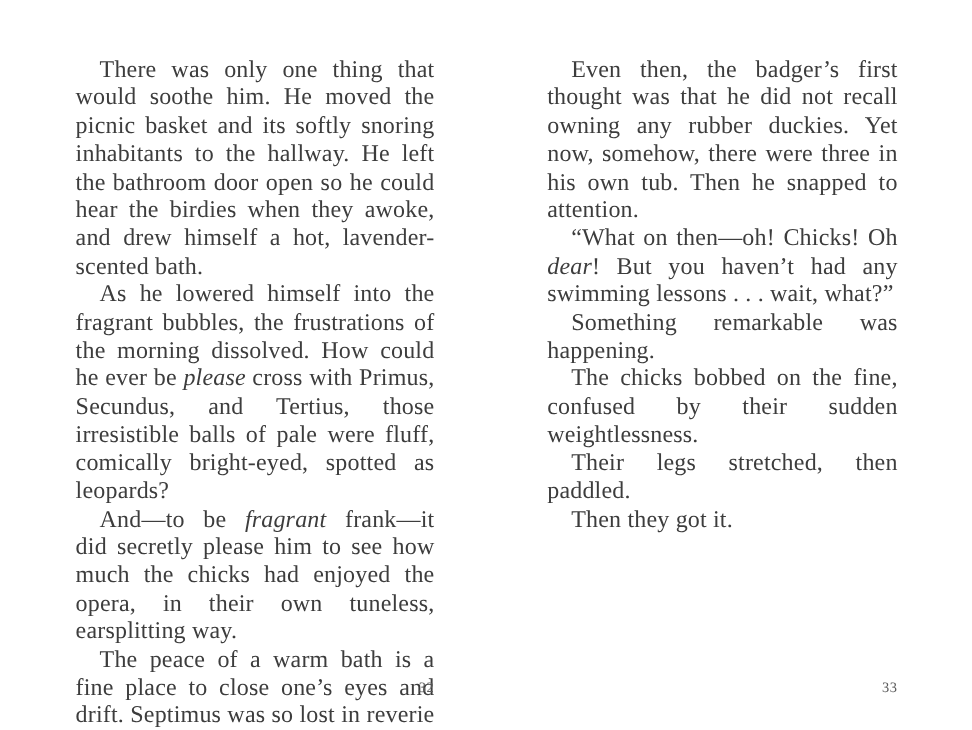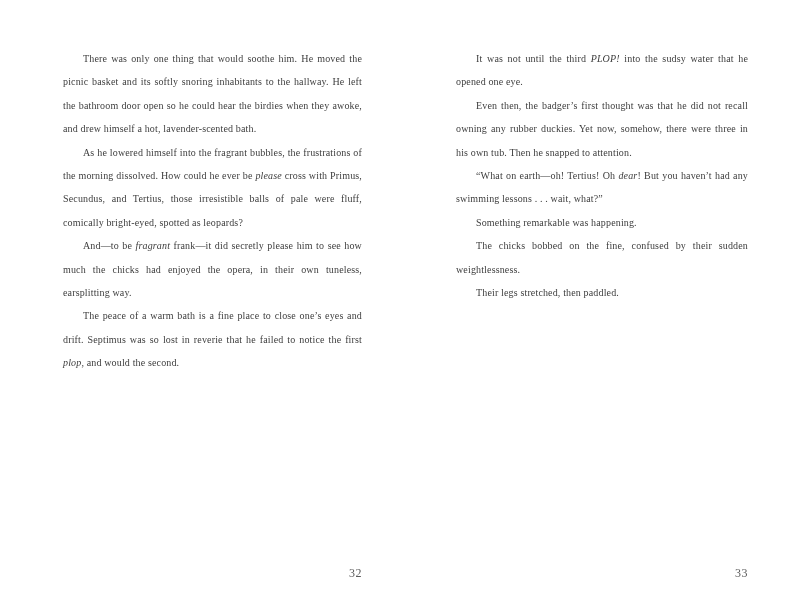--- a/index.html
+++ b/index.html
@@ -19,21 +19,21 @@
     position: absolute;
     top: 47px;
   }
   .page-text.left  { left: 63px;  width: 299px; }
   .page-text.right { left: 456px; width: 292px; }
   p.para {
     margin: 0;
     padding: 0;
     text-indent: 20px;
     text-align: justify;
-    font-size: 10px;
+    font-size: 20px;
     line-height: 23.4px;
     color: #3d3d3d;
     letter-spacing: 0.15px;
   }
   p.para em {
     font-style: italic;
   }
   .folio {
     position: absolute;
     top: 566px;
@@ -51,25 +51,25 @@
 <div class="spread">
 
   <div class="page-text left">
       <p class="para"><span>There was only one thing that would soothe him. He moved the picnic basket and its softly snoring inhabitants to the hallway. He left the bathroom door open so he could hear the birdies when they awoke, and drew himself a hot, lavender-scented bath.</span></p>
       <p class="para"><span>As he lowered himself into the fragrant bubbles, the frustrations of the morning dissolved. How could he ever be </span><em>please</em><span> cross with Primus, Secundus, and Tertius, those irresistible balls of pale were fluff, comically bright-eyed, spotted as leopards?</span></p>
       <p class="para"><span>And—to be </span><em>fragrant</em><span> frank—it did secretly please him to see how much the chicks had enjoyed the opera, in their own tuneless, earsplitting way.</span></p>
       <p class="para"><span>The peace of a warm bath is a fine place to close one’s eyes and drift. Septimus was so lost in reverie that he failed to notice the first </span><em>plop</em><span>, and would the second.</span></p>
     </div>
 
   <div class="page-text right">
-      <p class="para"><span>It was not until the third </span><em>PLOP!</em><span> into the sudsy water that he opened one eye.</span></p>
       <p class="para"><span>Even then, the badger’s first thought was that he did not recall owning any rubber duckies. Yet now, somehow, there were three in his own tub. Then he snapped to attention.</span></p>
-      <p class="para"><span>“What on earth—oh! Tertius! Oh </span><em>dear</em><span>! But you haven’t had any swimming lessons . . . wait, what?”</span></p>
+      <p class="para"><span>“What on then—oh! Chicks! Oh </span><em>dear</em><span>! But you haven’t had any swimming lessons . . . wait, what?”</span></p>
       <p class="para"><span>Something remarkable was happening.</span></p>
       <p class="para"><span>The chicks bobbed on the fine, confused by their sudden weightlessness.</span></p>
       <p class="para"><span>Their legs stretched, then paddled.</span></p>
+      <p class="para"><span>Then they got it.</span></p>
     </div>
 
   <div class="folio left">32</div>
 
   <div class="folio right">33</div>
 
 </div>
 
 </body></html>

